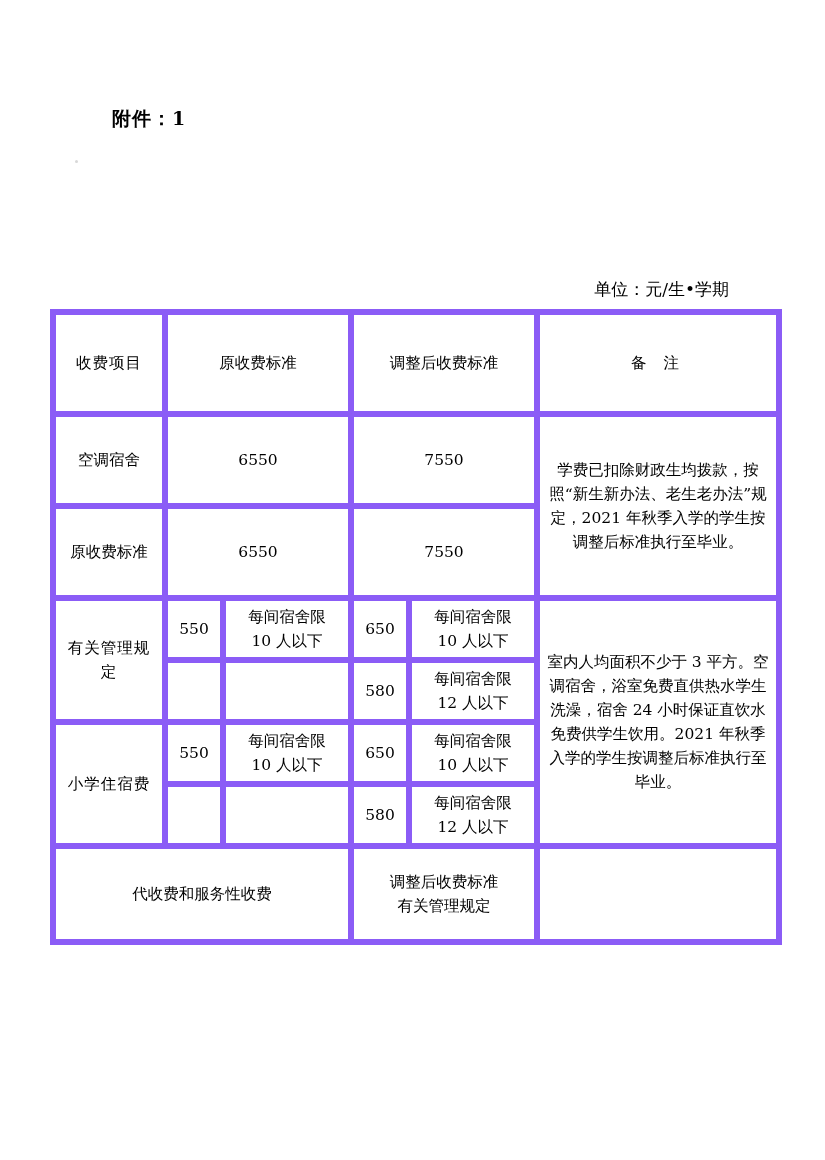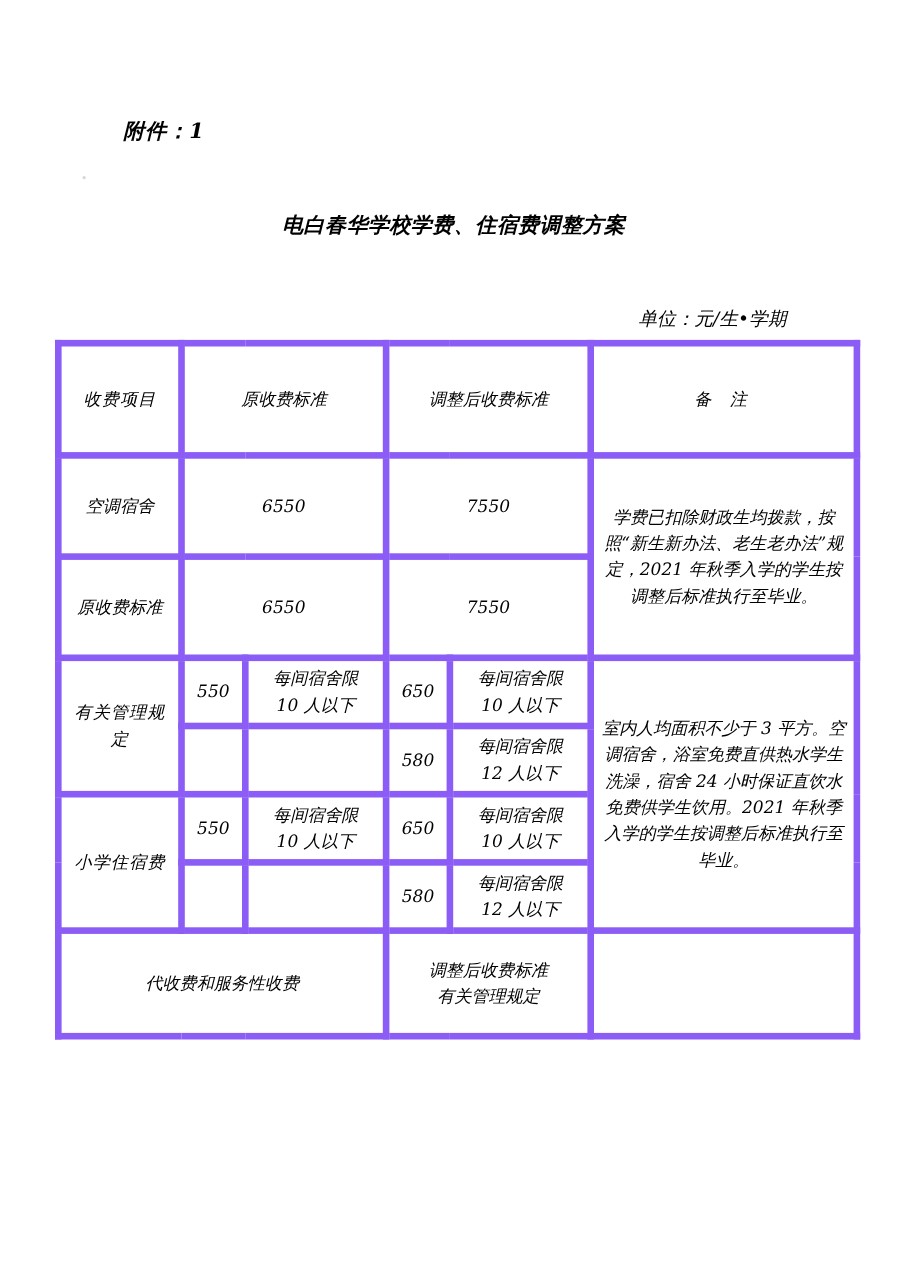--- a/index.html
+++ b/index.html
@@ -13,21 +13,20 @@
     position: relative;
     font-family: "Liberation Serif", "DejaVu Serif", serif;
     color: #000;
   }
   .page {
     position: absolute;
     left: 0; top: 0;
     width: 825px;
     height: 1024px;
     overflow: hidden;
-    font-style: italic;
   }
   .attachment-label {
     position: absolute;
     left: 112px;
     top: 106px;
     font-size: 19px;
     font-weight: bold;
     letter-spacing: 1px;
     font-family: "DejaVu Serif", "Liberation Serif", serif;
   }
@@ -37,21 +36,21 @@
     top: 192px;
     width: 825px;
     text-align: center;
     font-size: 19px;
     font-weight: bold;
     letter-spacing: 0.5px;
     font-family: "DejaVu Serif", "Liberation Serif", serif;
   }
   .unit-note {
     position: absolute;
-    right: 110px;
+    right: 96px;
     top: 278px;
     font-size: 17px;
     font-family: "DejaVu Serif", "Liberation Serif", serif;
   }
   table.fee-table {
     position: absolute;
     left: 50px;
     top: 309px;
     width: 726px;
     border-collapse: collapse;
@@ -111,21 +110,20 @@
 </head>
 <body>
 
 <div class="page">
 
   <div class="speck" style="left:75px; top:160px;"></div>
   <div class="speck" style="left:790px; top:1145px;"></div>
 
   <div class="attachment-label">附件：1</div>
 
-  <div class="doc-title">电白春华学校学费、住宿费调整方案</div>
 
   <div class="unit-note">单位：元/生•学期</div>
 
   <table class="fee-table">
     <colgroup>
       <col style="width:112px">
       <col style="width:58px">
       <col style="width:128px">
       <col style="width:58px">
       <col style="width:128px">

